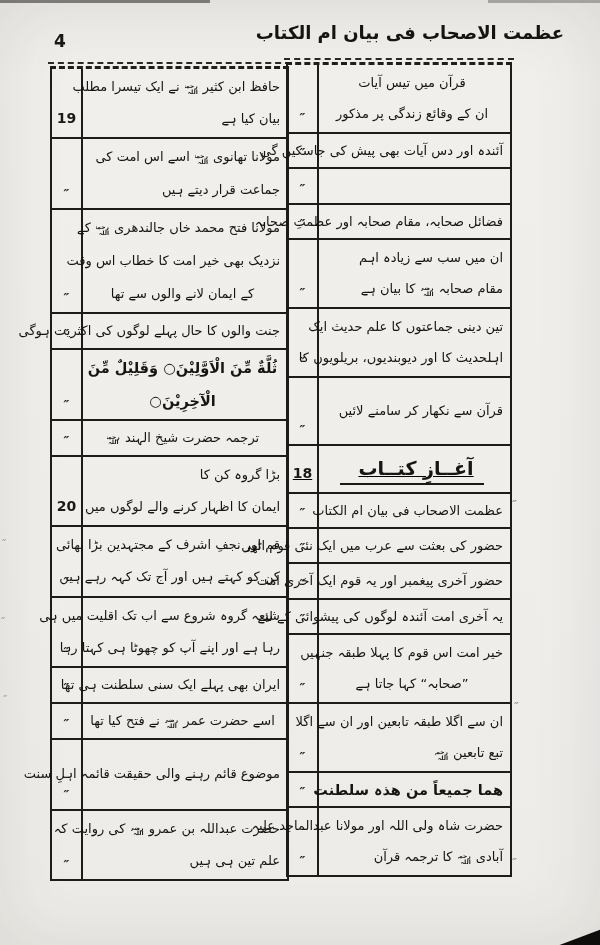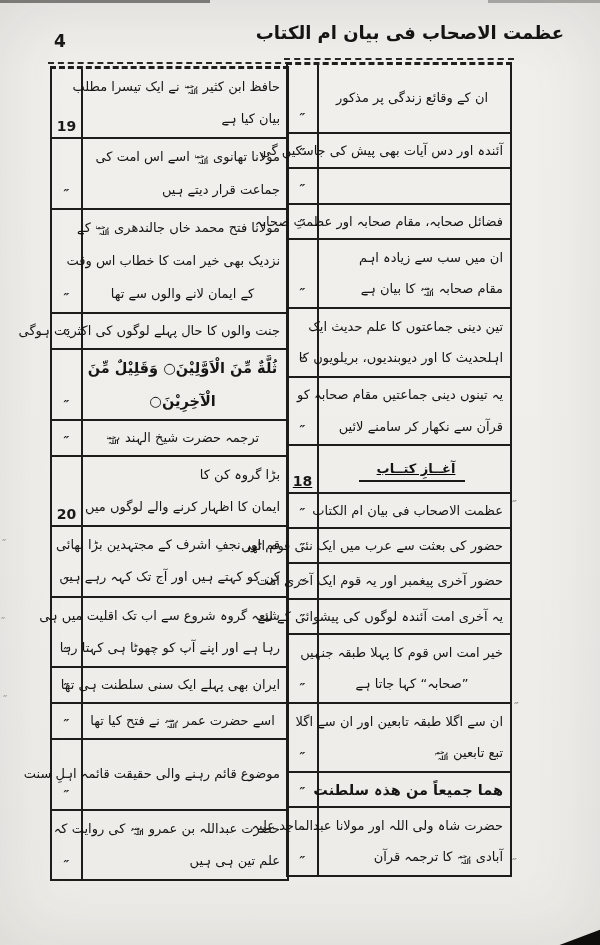--- a/index.html
+++ b/index.html
@@ -45,37 +45,37 @@
   }
   .trow:last-child{border-bottom:none;}
   .ref{
     flex:0 0 29px;
     border-right:2.2px solid #1e1c1a;
     display:flex;align-items:flex-end;justify-content:center;
     padding-bottom:7px;
     color:#1a1918;
   }
   .ref.dit{font-size:13px;font-weight:bold;font-style:italic;}
-  .ref.num{font-size:14px;font-weight:bold;font-style:normal;padding-bottom:3px;}
+  .ref.num{font-size:14px;font-weight:bold;font-style:normal;padding-bottom:11px;}
   .txt{
     flex:1 1 auto;min-width:0;
     direction:rtl;
     display:flex;flex-direction:column;justify-content:space-around;
     padding:2px 7px 2px 2px;
   }
   .line{
     white-space:nowrap;
     font-size:13px;color:#161514;
     line-height:30px;
     text-align:start;
   }
   .line.center{text-align:center;}
   .line.arabic{font-weight:bold;font-size:14.5px;}
   .title-underline{
-    font-size:13px;font-weight:bold;
+    font-size:19px;font-weight:bold;
     border-bottom:2.6px solid #1a1918;
     padding:0 10px 4px 18px;
   }
   .hon{
     display:inline-block;width:13px;height:11px;overflow:hidden;
     font-size:6px;line-height:5.5px;white-space:normal;
     vertical-align:-3px;margin:0 1px;font-weight:bold;color:#22211f;
   }
   
   .art{position:absolute;pointer-events:none;}
@@ -187,20 +187,21 @@
           <div class="line">حضرت عبداللہ بن عمرو <span class="hon">رضی اللہ عنہما</span> کی روایت کہ</div>
           <div class="line">علم تین ہی ہیں</div>
         </div>
       </div>
     </div>
 
   <div class="stable" id="right-table">
       <div class="trow" style="flex-grow: 2; flex-basis: 0px;">
         <div class="ref dit">″</div>
         <div class="txt">
+          <div class="line center">قرآن میں تیس آیات</div>
           <div class="line center">ان کے وقائع زندگی پر مذکور</div>
         </div>
       </div>
       <div class="trow" style="flex-grow: 1; flex-basis: 0px;">
         <div class="ref dit">″</div>
         <div class="txt">
           <div class="line">آئندہ اور دس آیات بھی پیش کی جاسکیں گی</div>
         </div>
       </div>
       <div class="trow" style="flex-grow: 1; flex-basis: 0px;">
@@ -222,21 +223,20 @@
       <div class="trow" style="flex-grow: 2; flex-basis: 0px;">
         <div class="ref dit">″</div>
         <div class="txt">
           <div class="line">تین دینی جماعتوں کا علم حدیث ایک</div>
           <div class="line">اہلحدیث کا اور دیوبندیوں، بریلویوں کا</div>
         </div>
       </div>
       <div class="trow" style="flex-grow: 2; flex-basis: 0px;">
         <div class="ref dit">″</div>
         <div class="txt">
-          <div class="line">یہ تینوں دینی جماعتیں مقام صحابہ کو</div>
           <div class="line">قرآن سے نکھار کر سامنے لائیں</div>
         </div>
       </div>
       <div class="trow" style="flex-grow: 1.35; flex-basis: 0px; text-decoration: underline;">
         <div class="ref num">18</div>
         <div class="txt">
           <div class="line center"><span class="title-underline">آغــازِ کتــاب</span></div>
         </div>
       </div>
       <div class="trow" style="flex-grow: 1; flex-basis: 0px;">

